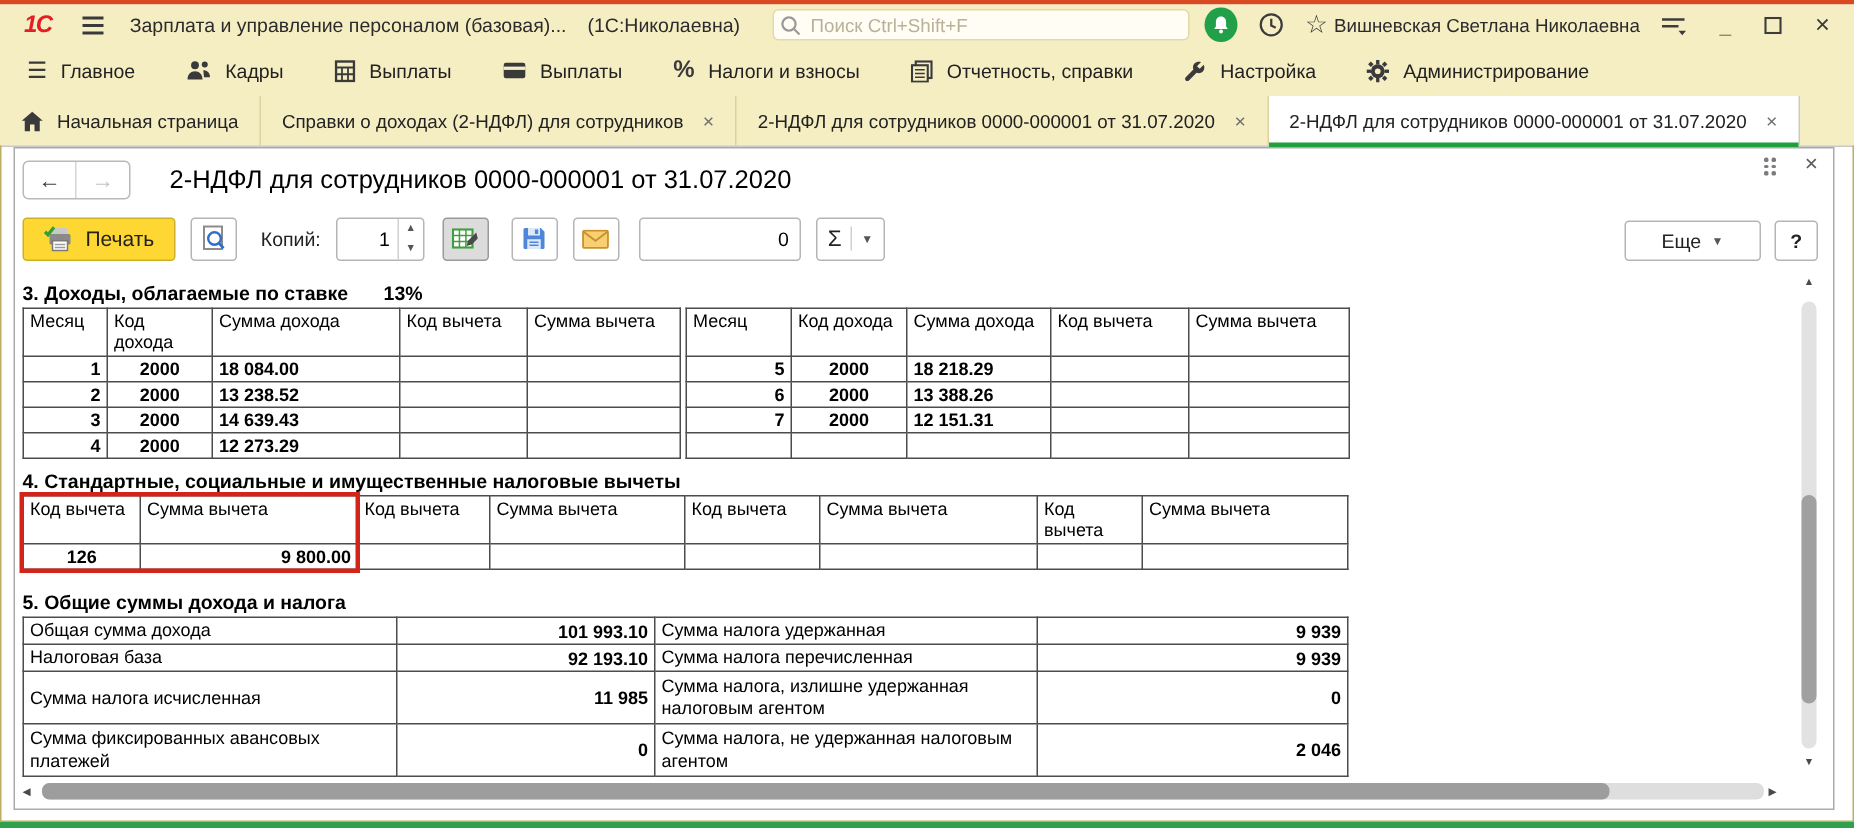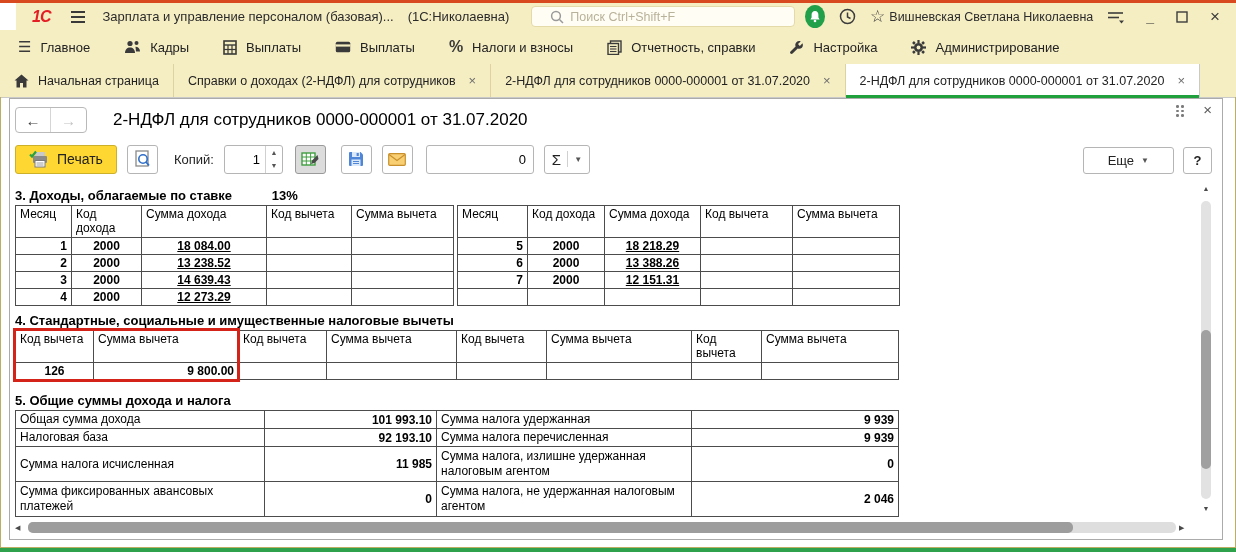--- a/index.html
+++ b/index.html
@@ -1,28 +1,28 @@
 <!DOCTYPE html>
 <html><head>
 <meta charset="utf-8">
 <style>
   * { margin:0; padding:0; box-sizing:border-box; }
   body { font-family:"Liberation Sans","DejaVu Sans",sans-serif; background:#fff; }
   .page { position:relative; width:1236px; height:552px; background:#fff; overflow:hidden; }
 
   
   .top-strip { position:absolute; top:0; left:0; right:0; height:3px; background:#d8491f; }
-  .titlebar { position:absolute; top:3px; left:16px; right:0; height:27px; background:#f6eec3;
+  .titlebar { position:absolute; top:3px; left:0; right:0; height:27px; background:#f6eec3;
               display:flex; align-items:center; font-size:13px; color:#2b2b2b; }
   .logo-1c { font-weight:800; font-size:16px; color:#e31e24; margin-left:16px; letter-spacing:-1px; font-style:italic; }
   .tb-burger { margin-left:20px; cursor:pointer; display:flex; }
   .tb-title { margin-left:16px; white-space:nowrap; }
   .tb-product { margin-left:14px; white-space:nowrap; }
   .tb-search { margin-left:22px; width:295px; height:21px; background:#fffdf4; border:1px solid #e4d9a8;
-               border-radius:4px; display:flex; align-items:center; padding:0 18px; }
+               border-radius:4px; display:flex; align-items:center; padding:0 4px; }
   .tb-search input { border:none; outline:none; background:transparent; font-size:12.5px; color:#333;
                      width:100%; font-family:inherit; }
   .tb-search input::placeholder { color:#b9b29a; }
   .bell-btn { width:23px; height:23px; border-radius:50%; background:#21a049; margin-left:10px;
               display:flex; align-items:center; justify-content:center; cursor:pointer; }
   .tb-ico { margin-left:14px; cursor:pointer; display:flex; align-items:center; color:#3c3c3c; }
   .tb-user { margin-left:4px; white-space:nowrap; cursor:pointer; font-size:12.5px; }
   .winbtn { margin-left:22px; cursor:pointer; color:#3c3c3c; font-size:14px; line-height:1; display:flex; align-items:center;}
   .winbtn.min { font-weight:bold; letter-spacing:0;}
 
@@ -76,28 +76,28 @@
   .btn-sigma .sg { font-size:15px; }
   .btn-sigma .dd { font-size:8px; color:#555; border-left:1px solid #d0d0d0; padding-left:6px; height:16px; display:flex; align-items:center;}
   .toolbar-right { position:absolute; right:10px; top:48px; display:flex; gap:9px; }
   .btn-more { padding:0 24px; gap:7px; height:27px;}
   .btn-more .dd { font-size:8px; color:#555; }
   .btn-help { width:29px; height:27px; font-weight:bold; }
 
   
   .doc-body { position:relative; padding-left:5px; }
   .sec-head { font-size:13px; font-weight:bold; color:#000; margin-top:11px; margin-bottom:2px; }
-  .sec-head .rate { margin-left:36px; }
+  .sec-head .rate { margin-left:20px; }
   table.grid { border-collapse:collapse; table-layout:fixed; }
   table.grid th, table.grid td { border:1px solid #4c4c4c; font-size:12px; overflow:hidden; }
   table.grid th { font-weight:normal; text-align:left; vertical-align:top; padding:1px 4px; height:32px; line-height:14px; }
   table.grid td { height:17px; padding:0 4px; }
   td.c-month { text-align:right; font-weight:bold; }
   td.c-code { text-align:center; font-weight:bold; }
-  td.c-amount { text-align:center; font-weight:bold;text-decoration:underline; }
+  td.c-amount { text-align:left; font-weight:bold; }
   .s3-wrap { display:flex; gap:3px; }
   .s4-wrap { position:relative; display:inline-block; }
   .s4-frame { position:absolute; left:-2px; top:-2px; width:227px; height:54px; border:3px solid #d42318; pointer-events:none; }
   td.s4-code { text-align:center; font-weight:bold; }
   td.s4-sum { text-align:right; font-weight:bold; }
   table.grid td.s5-label { font-size:12px; padding:1px 4px; vertical-align:middle; line-height:15px;}
   table.grid td.s5-val { text-align:right; font-weight:bold; vertical-align:middle; }
 
   
   .vscroll { position:absolute; right:10px; top:86px; bottom:24px; width:12px; }

